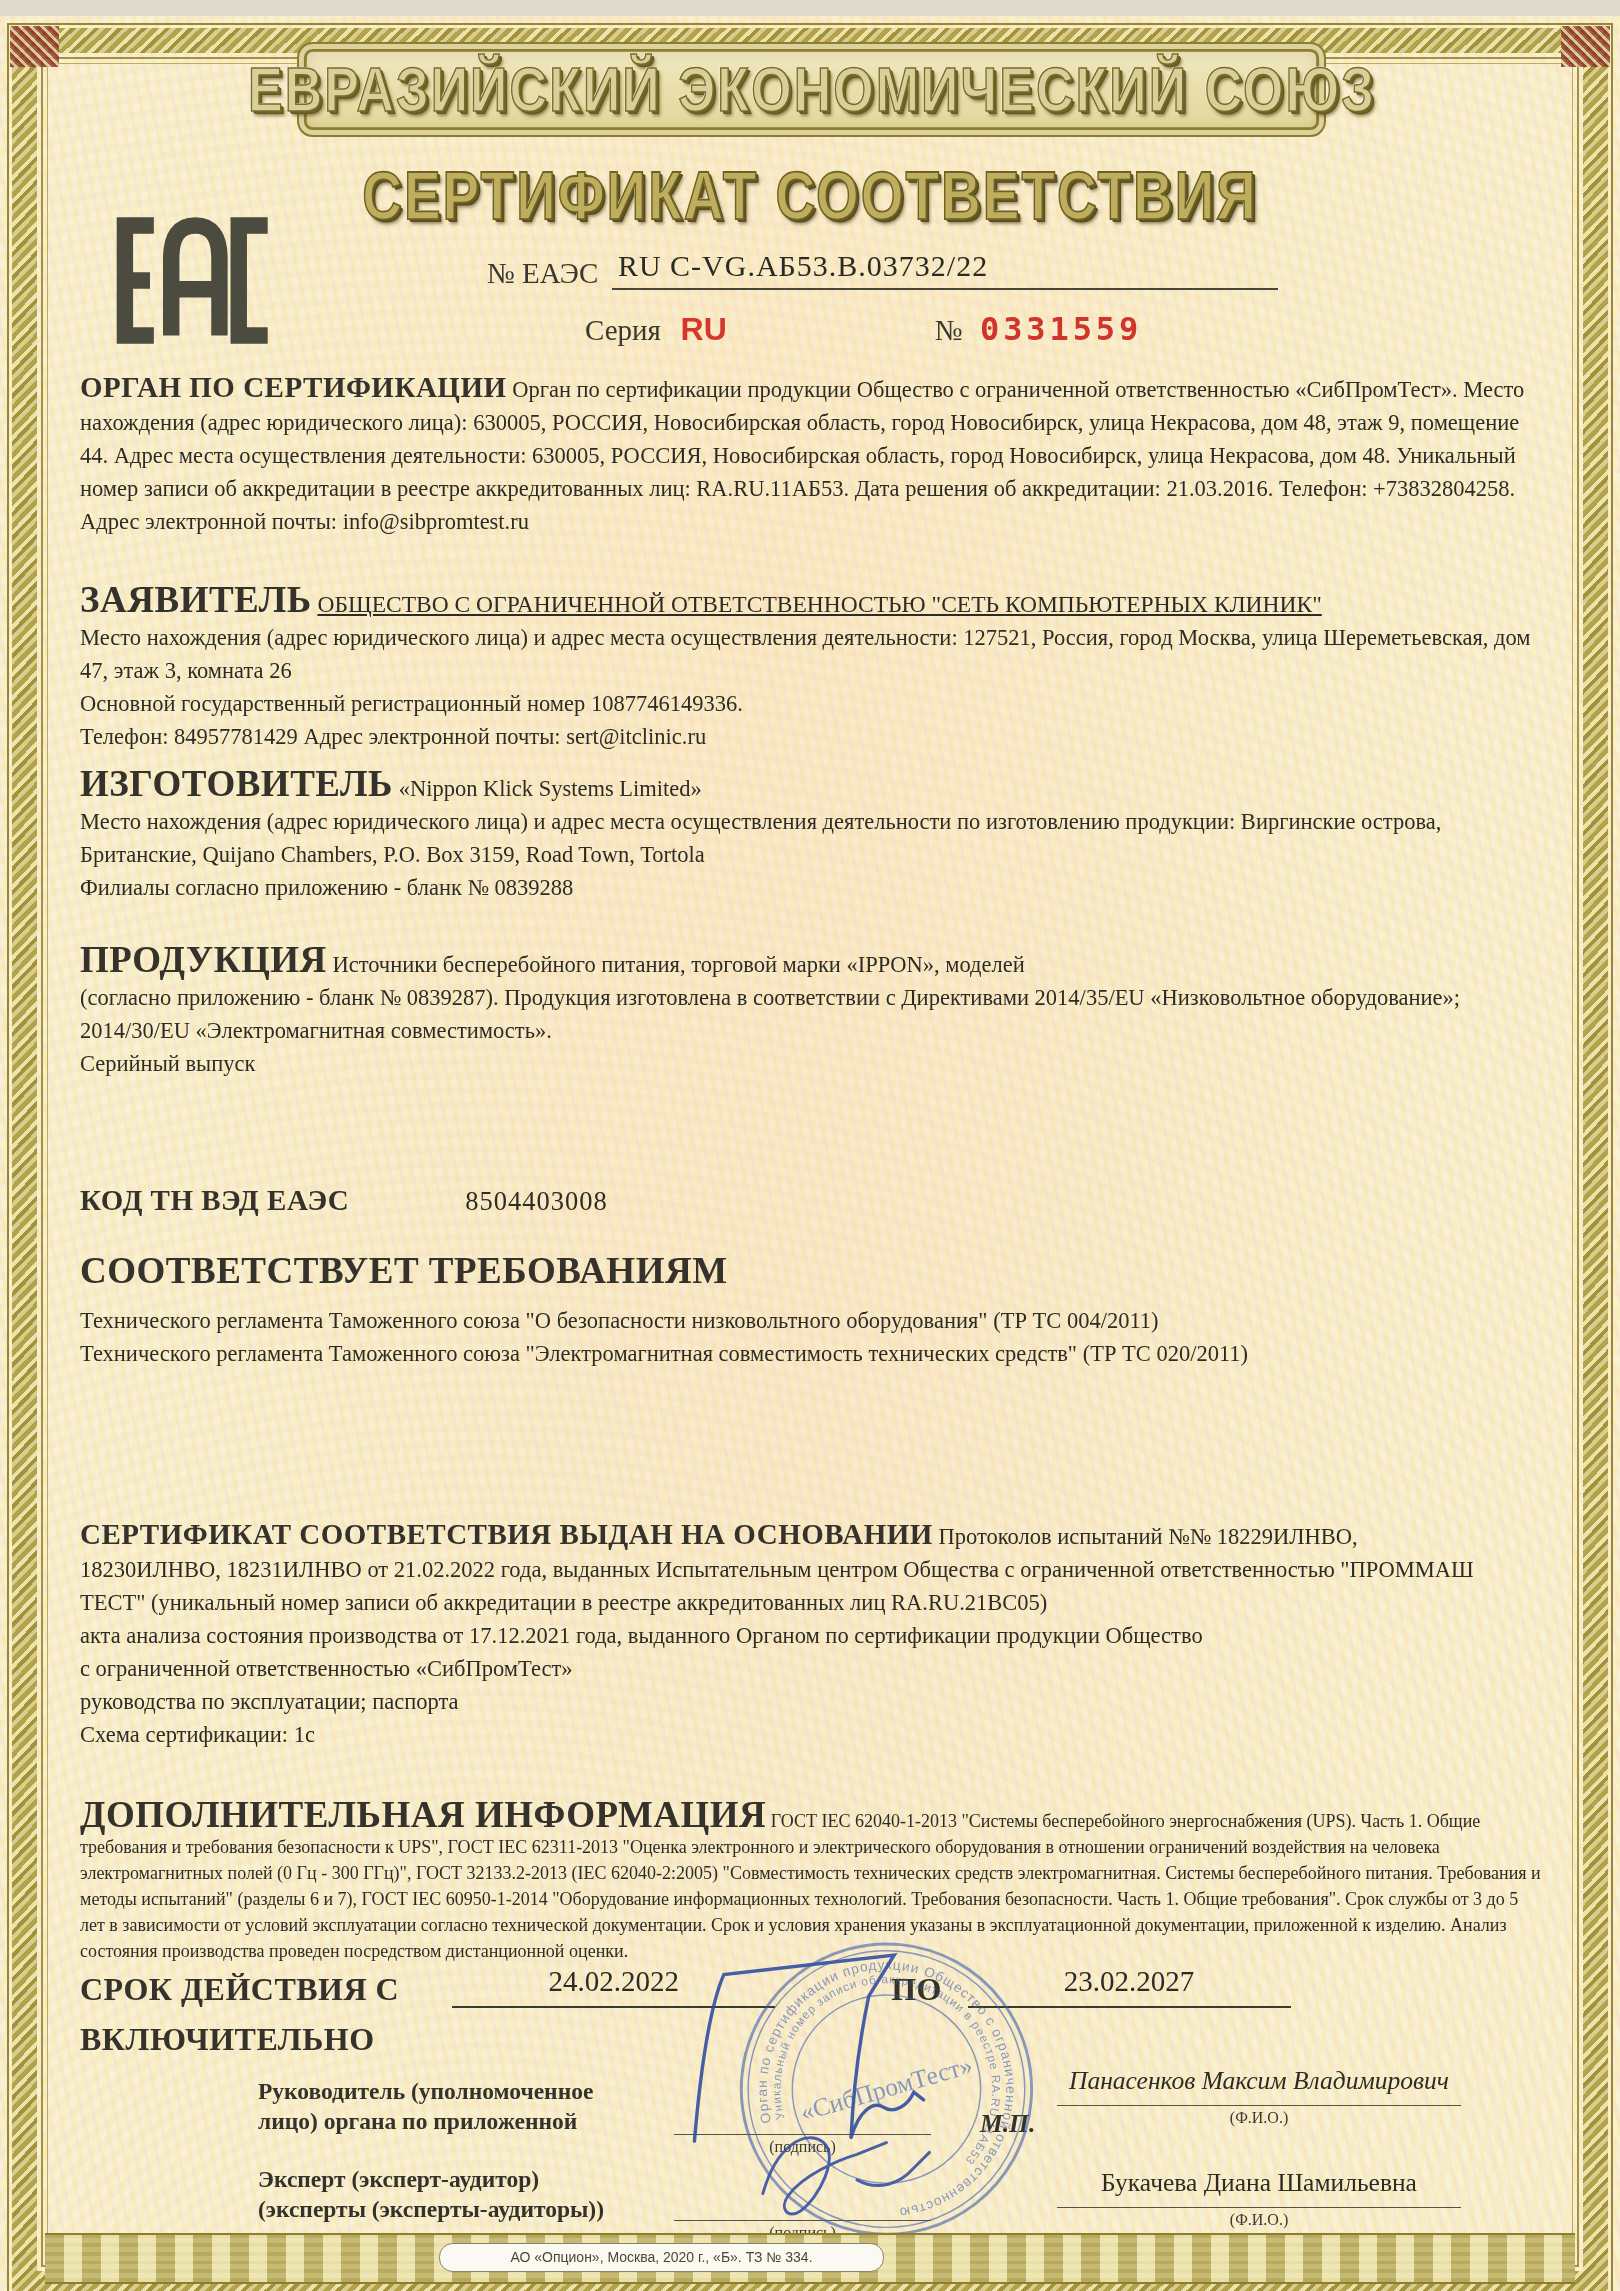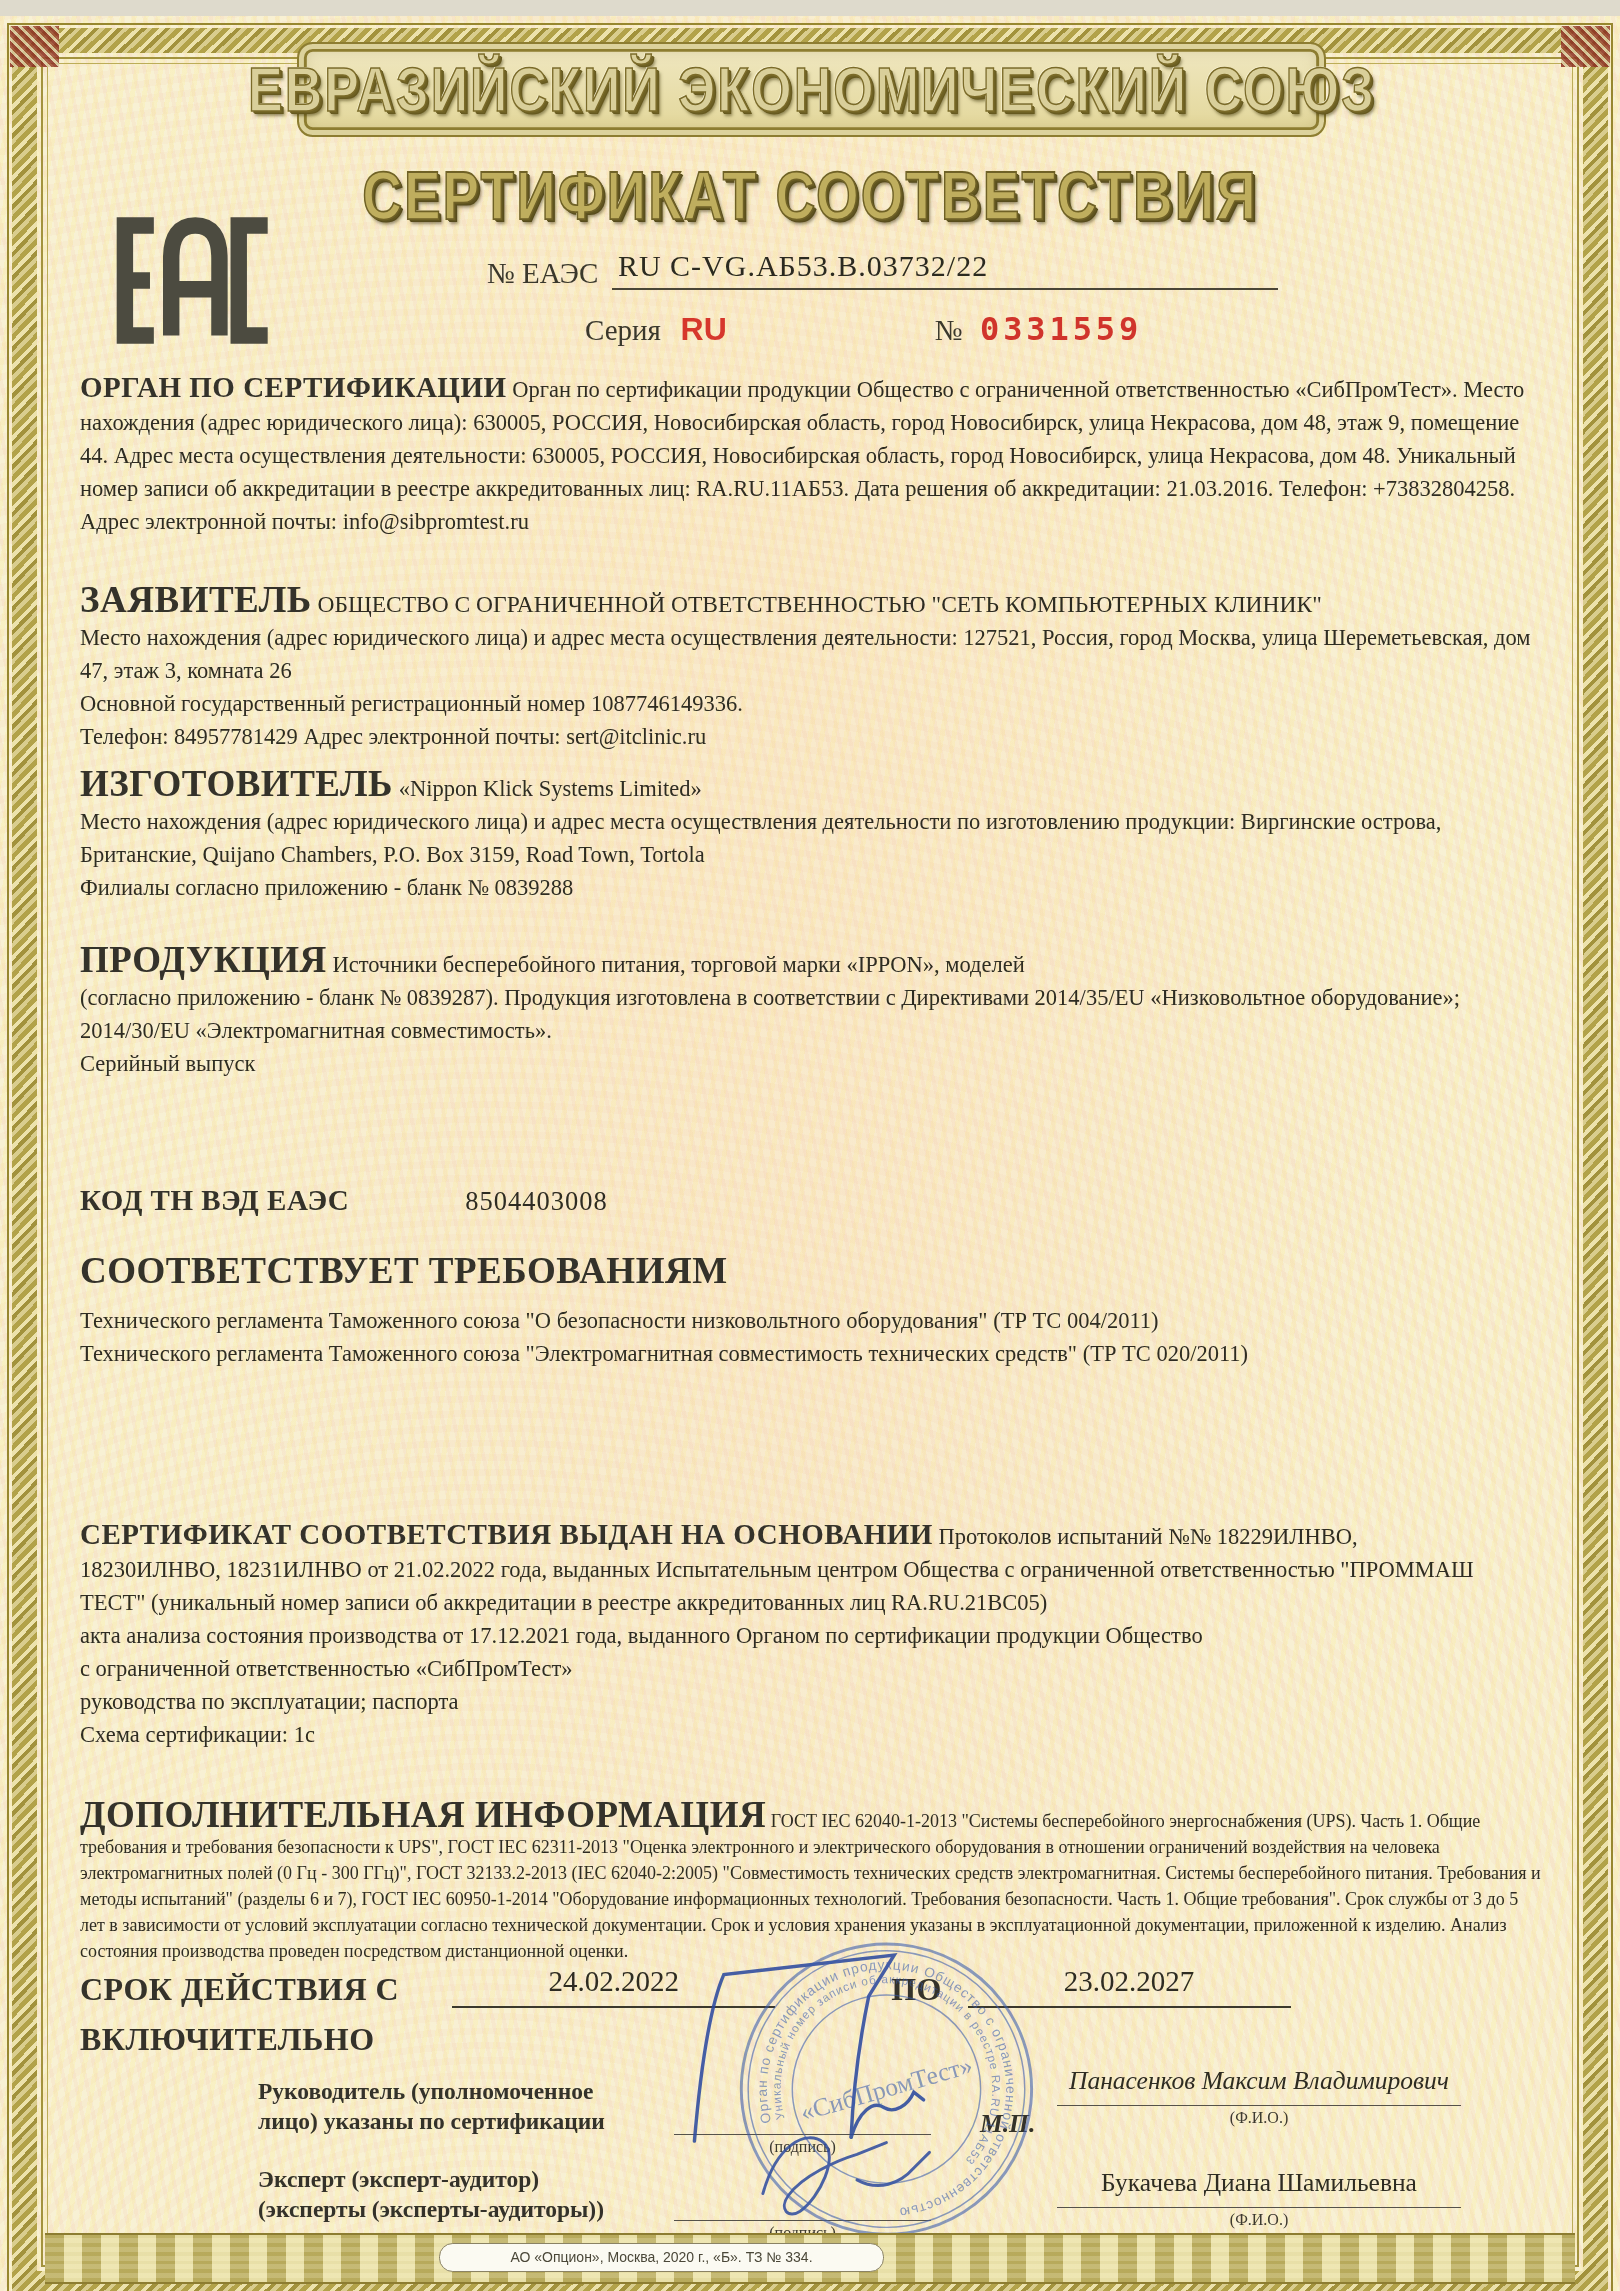--- a/index.html
+++ b/index.html
@@ -54,21 +54,21 @@
   .series .ru{font-family:"Liberation Sans",sans-serif;font-weight:bold;font-size:32px;color:#d6372c;margin-left:19.6px;}
   .series .num-lbl{margin-left:208px;}
   .series .num{font-family:"DejaVu Sans Mono",monospace;font-weight:bold;font-size:32px;letter-spacing:3.9px;color:#d0342b;margin-left:17.6px;}
   
   .sec{position:absolute;left:80px;width:1464px;}
   .sec p{margin:0;}
   .body{font-size:22.5px;line-height:33px;}
   .pre{white-space:pre-line;}
   .h{font-weight:bold;font-size:29px;letter-spacing:0.5px;color:#34322a;}
   .h-lg{font-size:37px;}
-  .caps{font-size:23.5px;}
+  .caps{font-size:23.5px;text-decoration:underline;}
   .tnved-val{font-size:26.5px;margin-left:116px;letter-spacing:1px;}
   .small{font-size:18px;line-height:26px;}
   
   .validity{position:absolute;left:80px;top:1949px;width:1464px;}
   .validity .row{display:flex;align-items:flex-end;}
   .vlabel{font-weight:bold;font-size:32px;letter-spacing:0.5px;color:#34322a;}
   .date-cell{display:inline-block;width:323px;border-bottom:2px solid #3c392d;text-align:center;font-size:29px;padding-bottom:7.8px;}
   .date-cell.first{margin-left:53px;}
   .po{margin-left:116px;}
   .date-cell.second{margin-left:25.5px;}
@@ -192,21 +192,21 @@
       <span class="vlabel">СРОК ДЕЙСТВИЯ С</span>
       <span class="date-cell first">24.02.2022</span>
       <span class="vlabel po">ПО</span>
       <span class="date-cell second">23.02.2027</span>
     </div>
     <div class="vlabel incl">ВКЛЮЧИТЕЛЬНО</div>
   </div>
 
   <div class="sig-area">
     <div class="role pre" style="left:258px;top:15.7px;width:421px;">Руководитель (уполномоченное
-лицо) указаны по сертификации</div>
+лицо) органа по приложенной</div>
     <div class="sigline" style="left:674px;top:74px;width:257px;"></div>
     <div class="cap" style="left:674px;top:78px;width:257px;">(подпись)</div>
     <div class="mp" style="left:980px;top:49px;font-style:italic;">М.П.</div>
     <div class="name" style="left:1057px;top:5.9px;width:404px;font-style:italic;">Панасенков Максим Владимирович</div>
     <div class="sigline" style="left:1057px;top:45px;width:404px;"></div>
     <div class="cap" style="left:1057px;top:49px;width:404px;">(Ф.И.О.)</div>
 
     <div class="role pre" style="left:258px;top:104px;width:431px;">Эксперт (эксперт-аудитор)
 (эксперты (эксперты-аудиторы))</div>
     <div class="sigline" style="left:674px;top:160px;width:257px;"></div>

